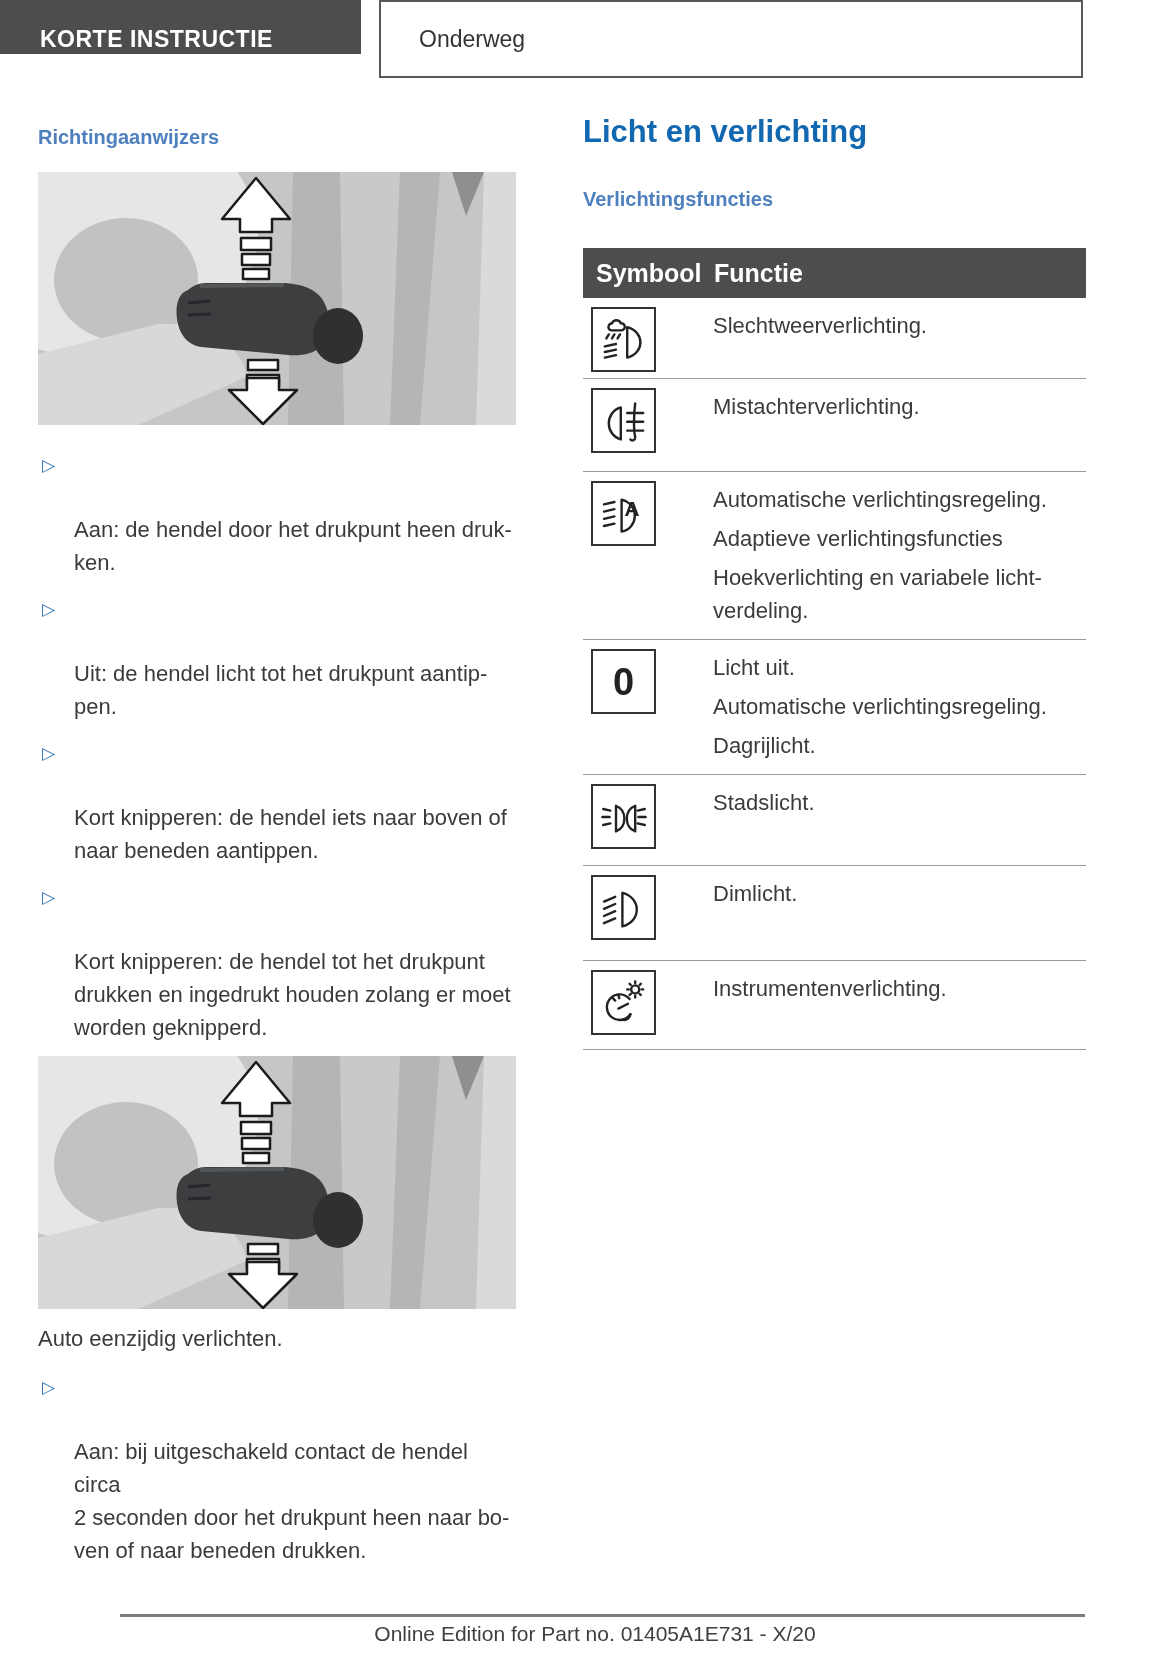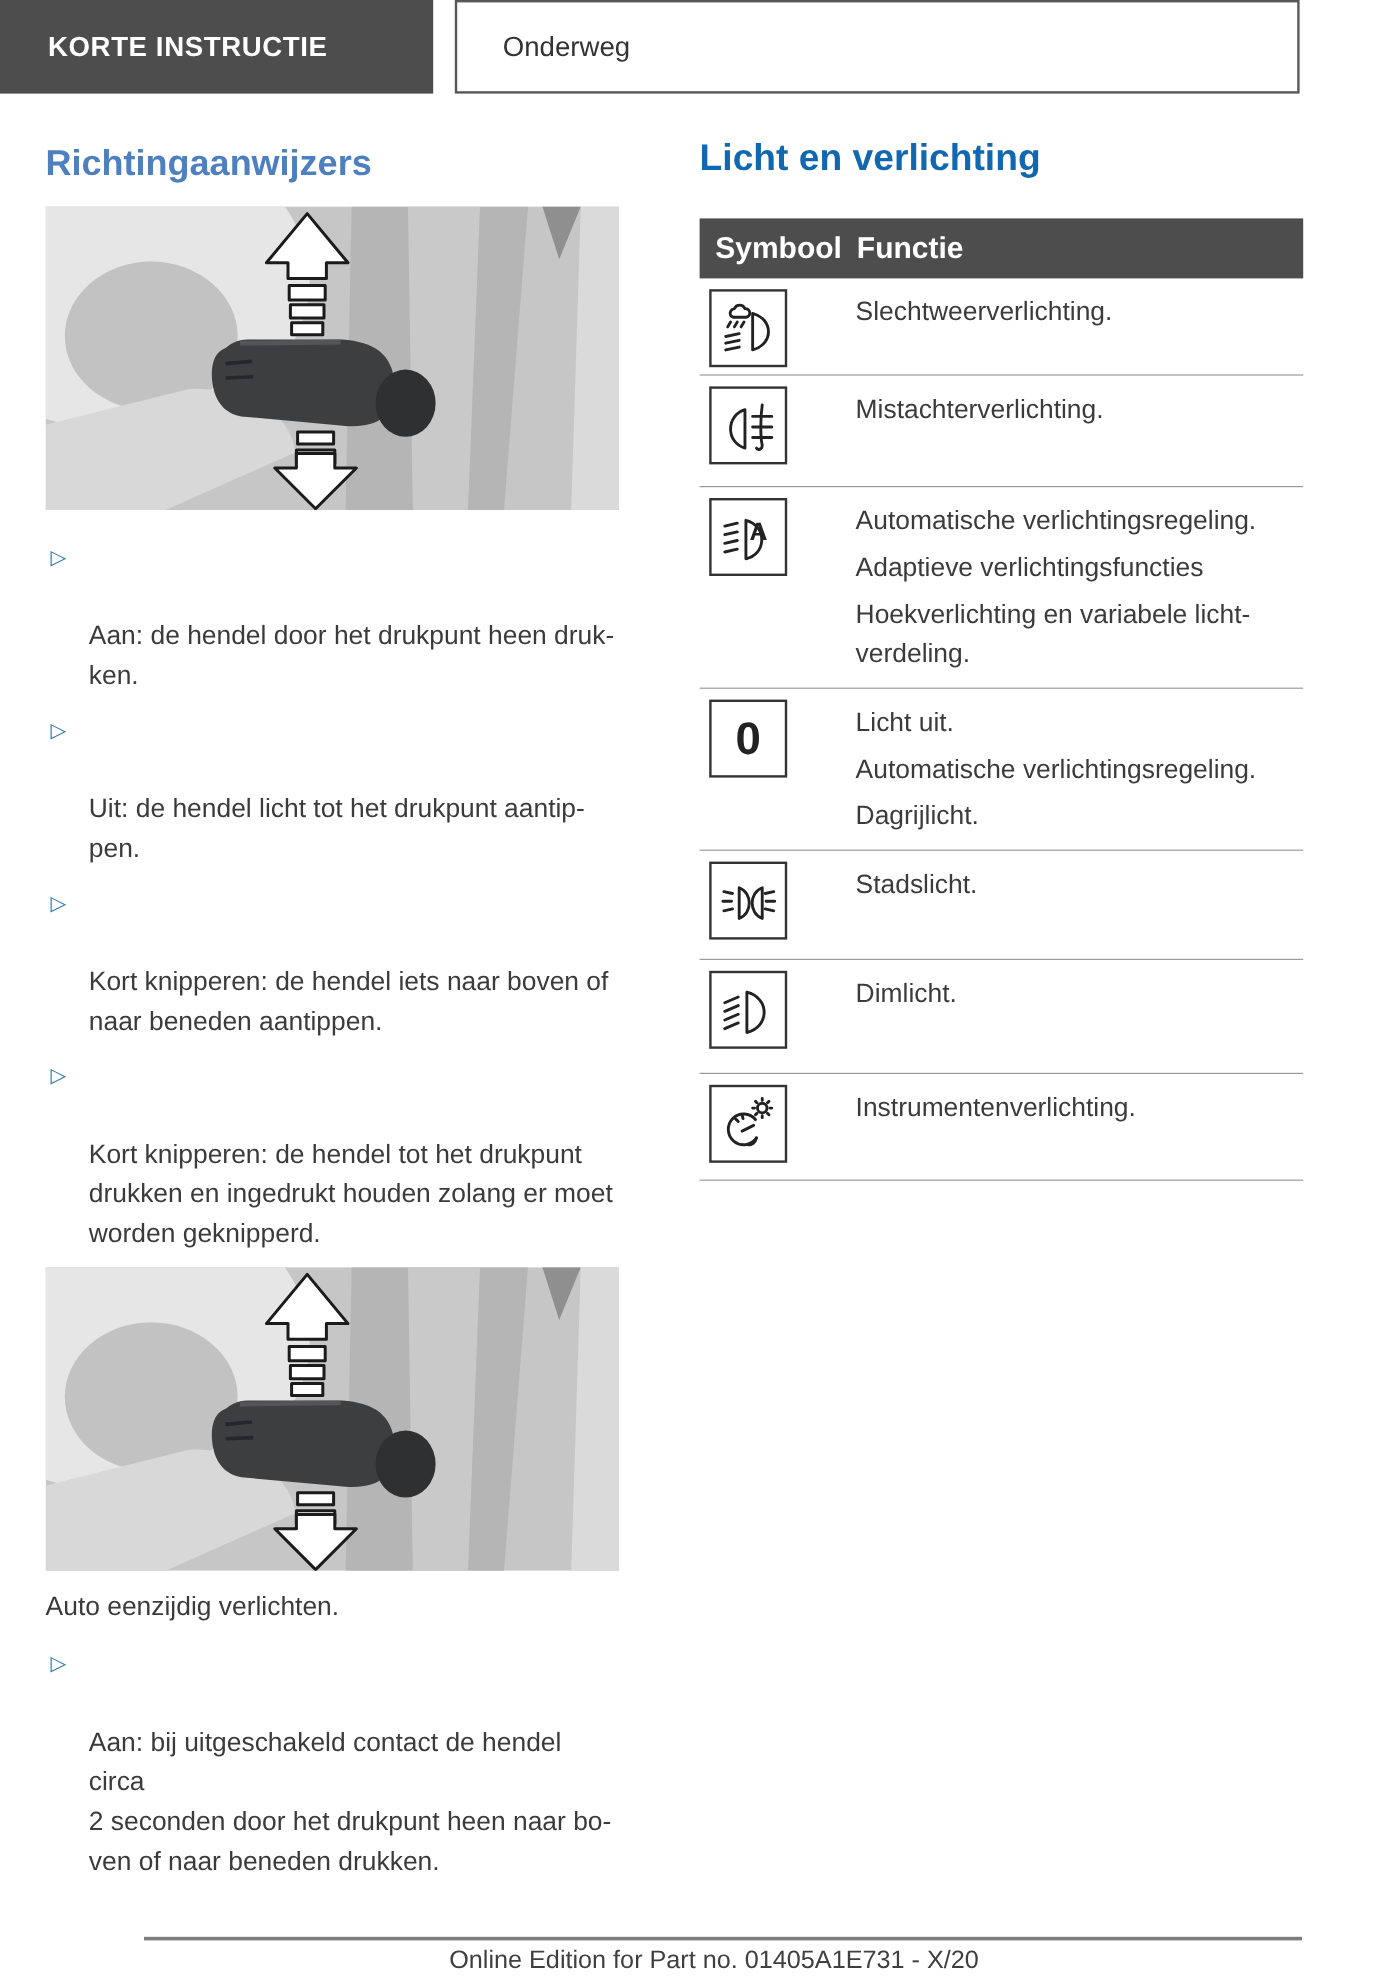--- a/index.html
+++ b/index.html
@@ -1,30 +1,30 @@
 <!DOCTYPE html>
 <html><head>
 <meta charset="utf-8">
 <style>
   html,body{margin:0;padding:0;background:#fff;}
   #page{position:relative;width:1166px;height:1654px;background:#fff;
         font-family:"Liberation Sans","DejaVu Sans",sans-serif;color:#3b3b3b;overflow:hidden;}
 
   
-  .hdr-left{position:absolute;left:0;top:0;width:361px;height:78px;background:#4d4d4d;
+  .hdr-left{position:absolute;left:0;top:0;width:361px;height:54px;background:#4d4d4d;
             color:#fff;font-weight:bold;font-size:23px;line-height:78px;padding-left:40px;
             box-sizing:border-box;letter-spacing:.5px;}
   .hdr-right{position:absolute;left:379px;top:0;width:704px;height:78px;border:2px solid #58585a;
              box-sizing:border-box;font-size:23px;line-height:74px;padding-left:38px;color:#333;}
 
   
   .left-col{position:absolute;left:38px;top:120px;width:478px;}
   .right-col{position:absolute;left:583px;top:112px;width:503px;}
 
-  h2.sec{font-size:30px;line-height:34px;margin:0 0 18px;color:#4e7fbf;font-weight:bold;}
+  h2.sec{font-size:20px;line-height:34px;margin:0 0 18px;color:#4e7fbf;font-weight:bold;}
   h1.sec{font-size:31px;line-height:40px;margin:0 0 30px;color:#1168b0;font-weight:bold;}
   .right-col h2.sec{margin:0 0 32px;}
 
   figure.illu{margin:0;width:478px;height:253px;}
   figure.illu + ul{margin-top:22px;}
 
   ul.bullets{list-style:none;margin:0;padding:0;}
   ul.bullets li{position:relative;padding-left:36px;margin-bottom:12px;
                 font-size:22px;line-height:33px;white-space:pre-line;}
   .tri{position:absolute;left:4px;top:2px;font-size:17px;color:#2e74b5;
@@ -158,20 +158,21 @@
         <span>Aan: bij uitgeschakeld contact de hendel circa
 2 seconden door het drukpunt heen naar bo-
 ven of naar beneden drukken.</span></li>
 
     </ul>
   </div>
 
   <div class="right-col">
 
     <h1 class="sec">Licht en verlichting</h1>
+    <h2 class="sec">Verlichtingsfuncties</h2>
 
     <div class="lighttable">
       <div class="thead">
         <span class="c1">Symbool</span>
         <span class="c2">Functie</span>
       </div>
 
       <div class="trow">
         <div class="symcell">
             <div class="symbox">

